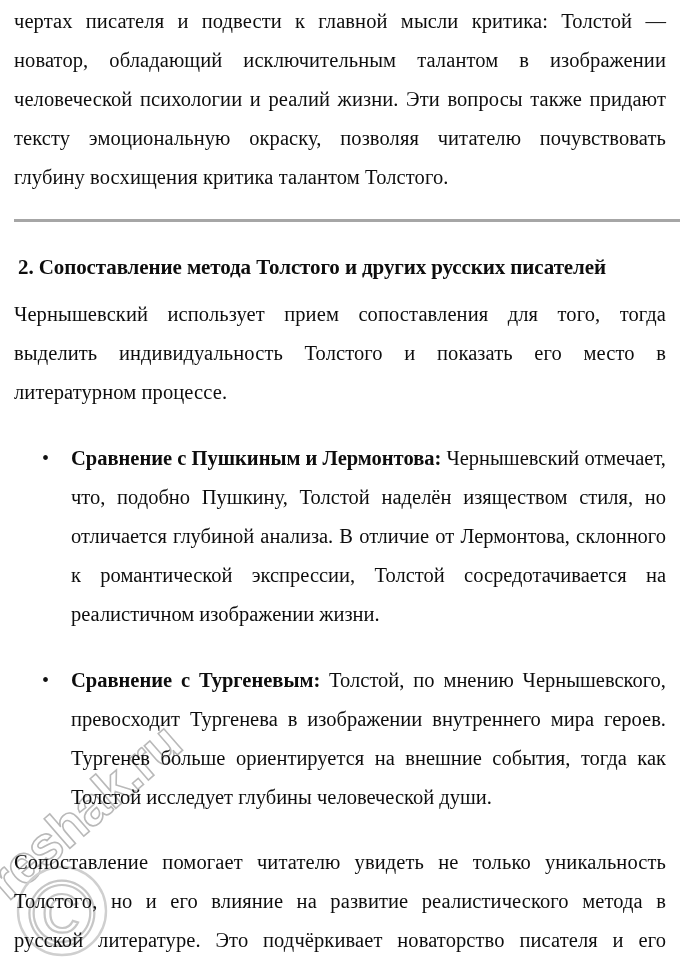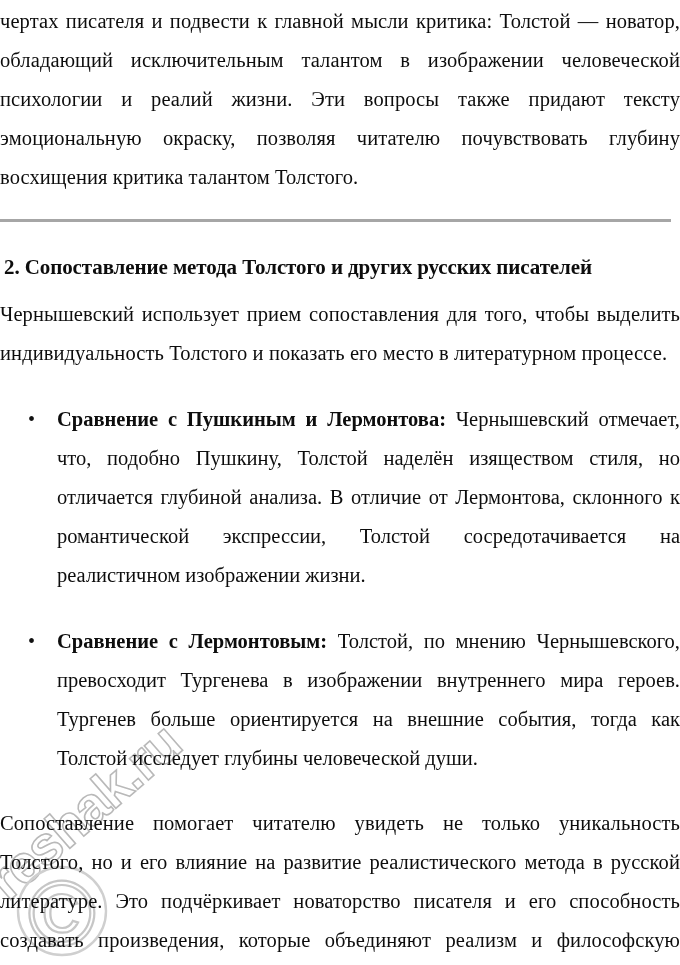--- a/index.html
+++ b/index.html
@@ -17,21 +17,21 @@
     -webkit-font-smoothing: antialiased;
   }
 
   .page {
     position: absolute;
     left: 0;
     top: 0;
     width: 680px;
     height: 965px;
     box-sizing: border-box;
-    padding: 0 0;
+    padding: 0 14px;
     z-index: 2;
   }
 
   p.body-text {
     margin: 0;
     font-size: 20.5px;
     line-height: 39px;
     text-align: justify;
     text-justify: inter-word;
     hyphens: none;
@@ -146,26 +146,26 @@
 </div>
 
 <div class="page">
 
   <p class="body-text para-top">чертах писателя и подвести к главной мысли критика: Толстой — новатор, обладающий исключительным талантом в изображении человеческой психологии и реалий жизни. Эти вопросы также придают тексту эмоциональную окраску, позволяя читателю почувствовать глубину восхищения критика талантом Толстого.</p>
 
   <hr class="divider">
 
   <h2 class="section-heading">2. Сопоставление метода Толстого и других русских писателей</h2>
 
-  <p class="body-text para-after-heading">Чернышевский использует прием сопоставления для того, чтобы выделить индивидуальность Толстого и показать его место в литературном процессе.</p>
+  <p class="body-text para-after-heading">Чернышевский использует прием сопоставления для того, тогда выделить индивидуальность Толстого и показать его место в литературном процессе.</p>
 
   <ul class="bullet-list">
     <li class="bullet-item">
       <span class="bullet-marker">•</span><span class="lead-in">Сравнение с Пушкиным и Лермонтова:</span><span> Чернышевский отмечает, что, подобно Пушкину, Толстой наделён изяществом стиля, но отличается глубиной анализа. В отличие от Лермонтова, склонного к романтической экспрессии, Толстой сосредотачивается на реалистичном изображении жизни.</span>
     </li>
     <li class="bullet-item">
-      <span class="bullet-marker">•</span><span class="lead-in">Сравнение с Лермонтовым:</span><span> Толстой, по мнению Чернышевского, превосходит Тургенева в изображении внутреннего мира героев. Тургенев больше ориентируется на внешние события, тогда как Толстой исследует глубины человеческой души.</span>
+      <span class="bullet-marker">•</span><span class="lead-in">Сравнение с Тургеневым:</span><span> Толстой, по мнению Чернышевского, превосходит Тургенева в изображении внутреннего мира героев. Тургенев больше ориентируется на внешние события, тогда как Толстой исследует глубины человеческой души.</span>
     </li>
   </ul>
 
   <p class="body-text para-closing">Сопоставление помогает читателю увидеть не только уникальность Толстого, но и его влияние на развитие реалистического метода в русской литературе. Это подчёркивает новаторство писателя и его способность создавать произведения, которые объединяют реализм и философскую глубину.</p>
 
 </div>
 
 </body></html>

